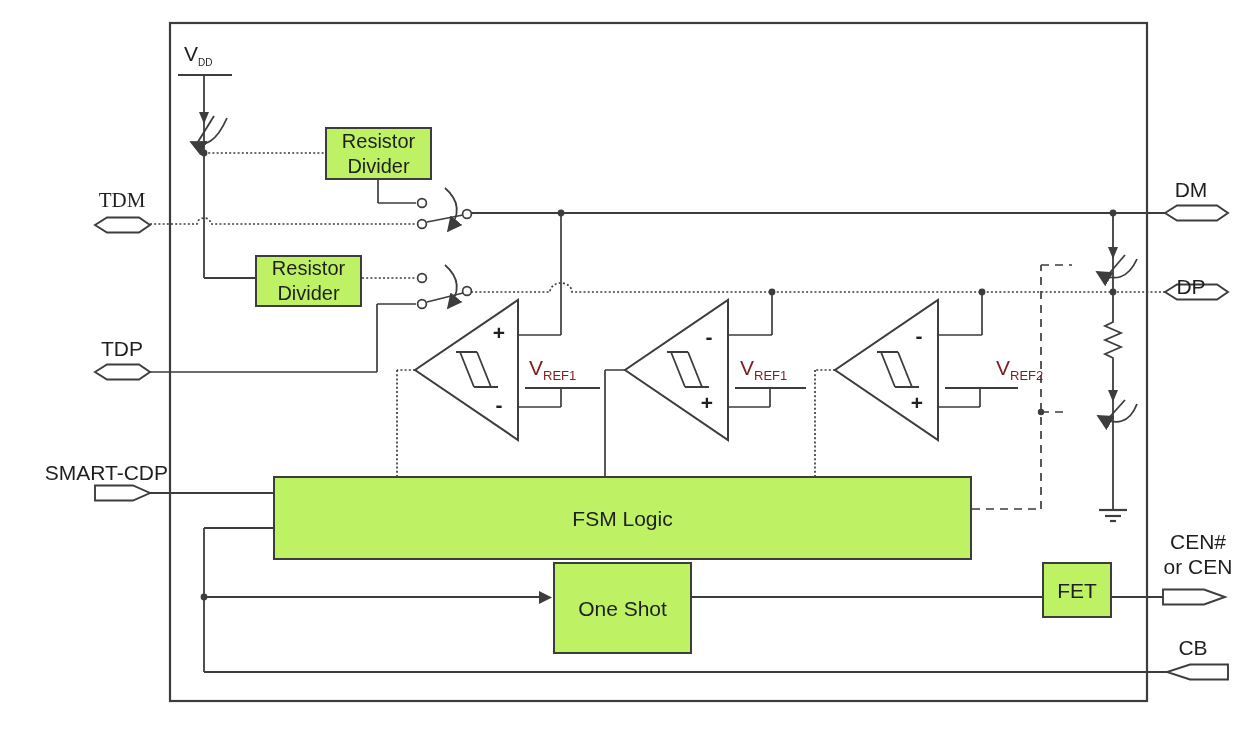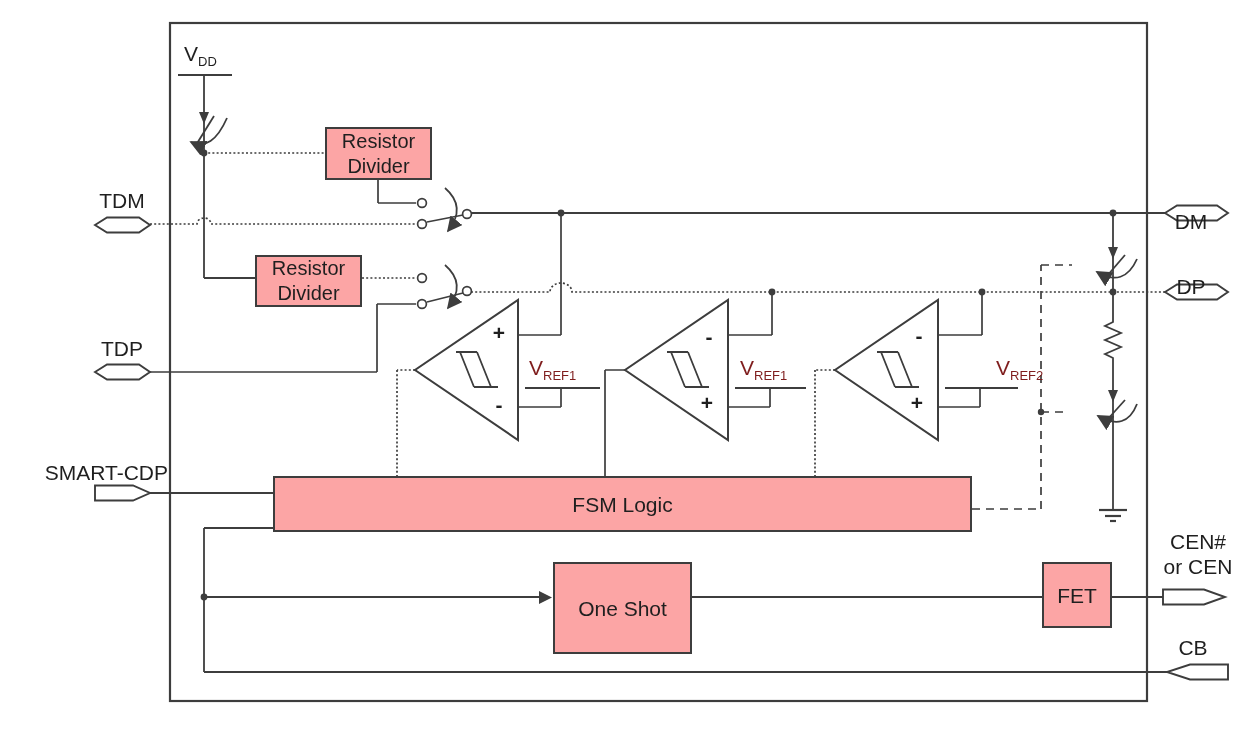--- a/index.html
+++ b/index.html
@@ -7,30 +7,30 @@
     position:relative;
     width:1256px;height:739px;
     background:#ffffff;
     font-family:"Liberation Sans", sans-serif;
     color:#1f1f1f;
     overflow:hidden;
   }
   .wires{position:absolute;left:0;top:0;z-index:1;}
   .block{
     position:absolute;z-index:2;
-    border:2px solid #3d3d3d;background:#fca5a5;
+    border:2px solid #3d3d3d;background:#bef264;
     display:flex;flex-direction:column;align-items:center;justify-content:center;
     font-size:21px;line-height:25px;color:#1f1f1f;
     box-sizing:border-box;text-align:center;white-space:nowrap;
   }
   .lbl{
     position:absolute;z-index:3;
     font-size:21px;color:#1f1f1f;white-space:nowrap;line-height:23px;
   }
-  .lbl sub{font-size:13px;line-height:0;}
+  .lbl sub{font-size:10px;line-height:0;}
   .center{text-align:center;}
   .right{text-align:right;}
   .sign{
     position:absolute;z-index:3;width:24px;height:28px;
     display:flex;align-items:center;justify-content:center;
     font-size:21px;font-weight:700;color:#1f1f1f;
   }
   .ref{position:absolute;z-index:3;font-size:21px;color:#7f1d1d;white-space:nowrap;}
   .ref sub{font-size:13px;line-height:0;}
 </style>
@@ -209,43 +209,43 @@
   <div class="block" style="left:325px;top:127px;width:107px;height:53px;font-size:20px;">
     <div>Resistor</div>
     <div>Divider</div>
   </div>
 
   <div class="block" style="left:255px;top:255px;width:107px;height:52px;font-size:20px;">
     <div>Resistor</div>
     <div>Divider</div>
   </div>
 
-  <div class="block" style="left:273px;top:476px;width:699px;height:56px;">
+  <div class="block" style="left:273px;top:476px;width:699px;height:84px;">
     <div>FSM Logic</div>
   </div>
 
   <div class="block" style="left:553px;top:562px;width:139px;height:92px;">
     <div>One Shot</div>
   </div>
 
-  <div class="block" style="left:1042px;top:562px;width:70px;height:66px;">
+  <div class="block" style="left:1042px;top:562px;width:70px;height:56px;">
     <div>FET</div>
   </div>
 
   <div class="lbl" style="left:184px;top:42px;">
     <span>V</span><sub>DD</sub>
   </div>
 
-  <div class="lbl center" style="left:92px;top:189px;width:60px;"><span>TDM</span></div>
+  <div class="lbl center" style="left:92px;top:189px;width:60px;font-family:Liberation Serif, serif;"><span>TDM</span></div>
 
   <div class="lbl center" style="left:92px;top:337px;width:60px;"><span>TDP</span></div>
 
   <div class="lbl right" style="left:16px;top:461px;width:152px;"><span>SMART-CDP</span></div>
 
-  <div class="lbl center" style="left:1161px;top:178px;width:60px;margin-top:32px;"><span>DM</span></div>
+  <div class="lbl center" style="left:1161px;top:178px;width:60px;"><span>DM</span></div>
 
   <div class="lbl center" style="left:1161px;top:275px;width:60px;"><span>DP</span></div>
 
   <div class="lbl center" style="left:1146px;top:529px;width:104px;line-height:25px;">
     <div>CEN#</div>
     <div>or CEN</div>
   </div>
 
   <div class="lbl center" style="left:1163px;top:636px;width:60px;"><span>CB</span></div>
 

